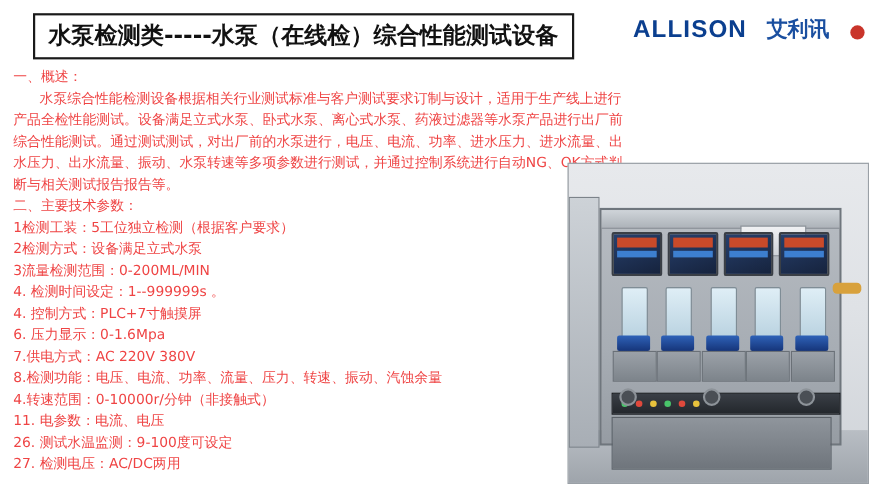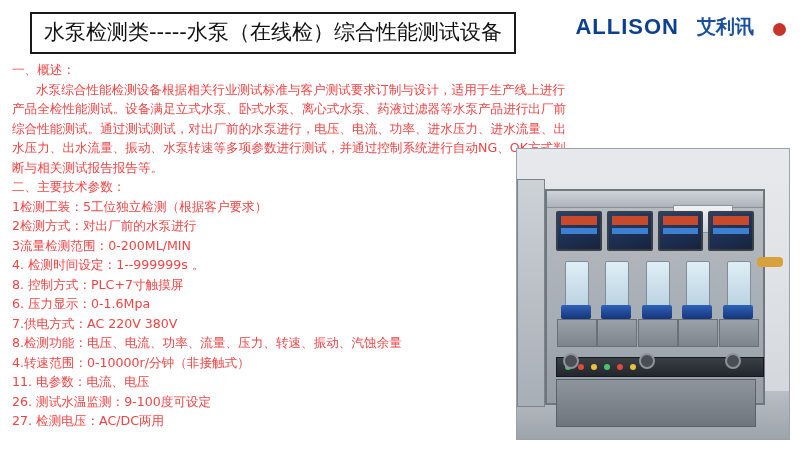--- a/index.html
+++ b/index.html
@@ -17,21 +17,21 @@
     position:absolute;left:0;top:0;width:800px;height:58px;
   }
   .title-box{
     position:absolute;left:30px;top:12px;
     border:2px solid #1a1a1a;
     padding:4px 12px 6px 12px;
     background:#fff;
   }
   .title-text{
     font-size:21px;
-    font-weight:normal;
+    font-weight:bold;
     color:#111;
     letter-spacing:0px;
     white-space:nowrap;
     font-family:"DejaVu Sans","Liberation Sans",sans-serif;
   }
   .brand{
     position:absolute;right:14px;top:14px;
     display:flex;align-items:center;gap:18px;
   }
   .brand-en{
@@ -136,24 +136,24 @@
       <span class="brand-cn">艾利讯</span>
       <span class="brand-dot"></span>
     </div>
   </div>
 
   <div class="content">
     <p>一、概述：</p>
     <p class="wrap indent">水泵综合性能检测设备根据相关行业测试标准与客户测试要求订制与设计，适用于生产线上进行产品全检性能测试。设备满足立式水泵、卧式水泵、离心式水泵、药液过滤器等水泵产品进行出厂前综合性能测试。通过测试测试，对出厂前的水泵进行，电压、电流、功率、进水压力、进水流量、出水压力、出水流量、振动、水泵转速等多项参数进行测试，并通过控制系统进行自动NG、OK方式判断与相关测试报告报告等。</p>
     <p>二、主要技术参数：</p>
     <p>1检测工装：5工位独立检测（根据客户要求）</p>
-    <p>2检测方式：对出厂前的水泵进行</p>
+    <p>2检测方式：设备满足立式水泵</p>
     <p>3流量检测范围：0-200ML/MIN</p>
     <p>4. 检测时间设定：1--999999s 。</p>
-    <p>8. 控制方式：PLC+7寸触摸屏</p>
+    <p>4. 控制方式：PLC+7寸触摸屏</p>
     <p>6. 压力显示：0-1.6Mpa</p>
     <p>7.供电方式：AC 220V  380V</p>
     <p>8.检测功能：电压、电流、功率、流量、压力、转速、振动、汽蚀余量</p>
     <p>4.转速范围：0-10000r/分钟（非接触式）</p>
     <p>11. 电参数：电流、电压</p>
     <p>26. 测试水温监测：9-100度可设定</p>
     <p>27. 检测电压：AC/DC两用</p>
 
   </div>
 

